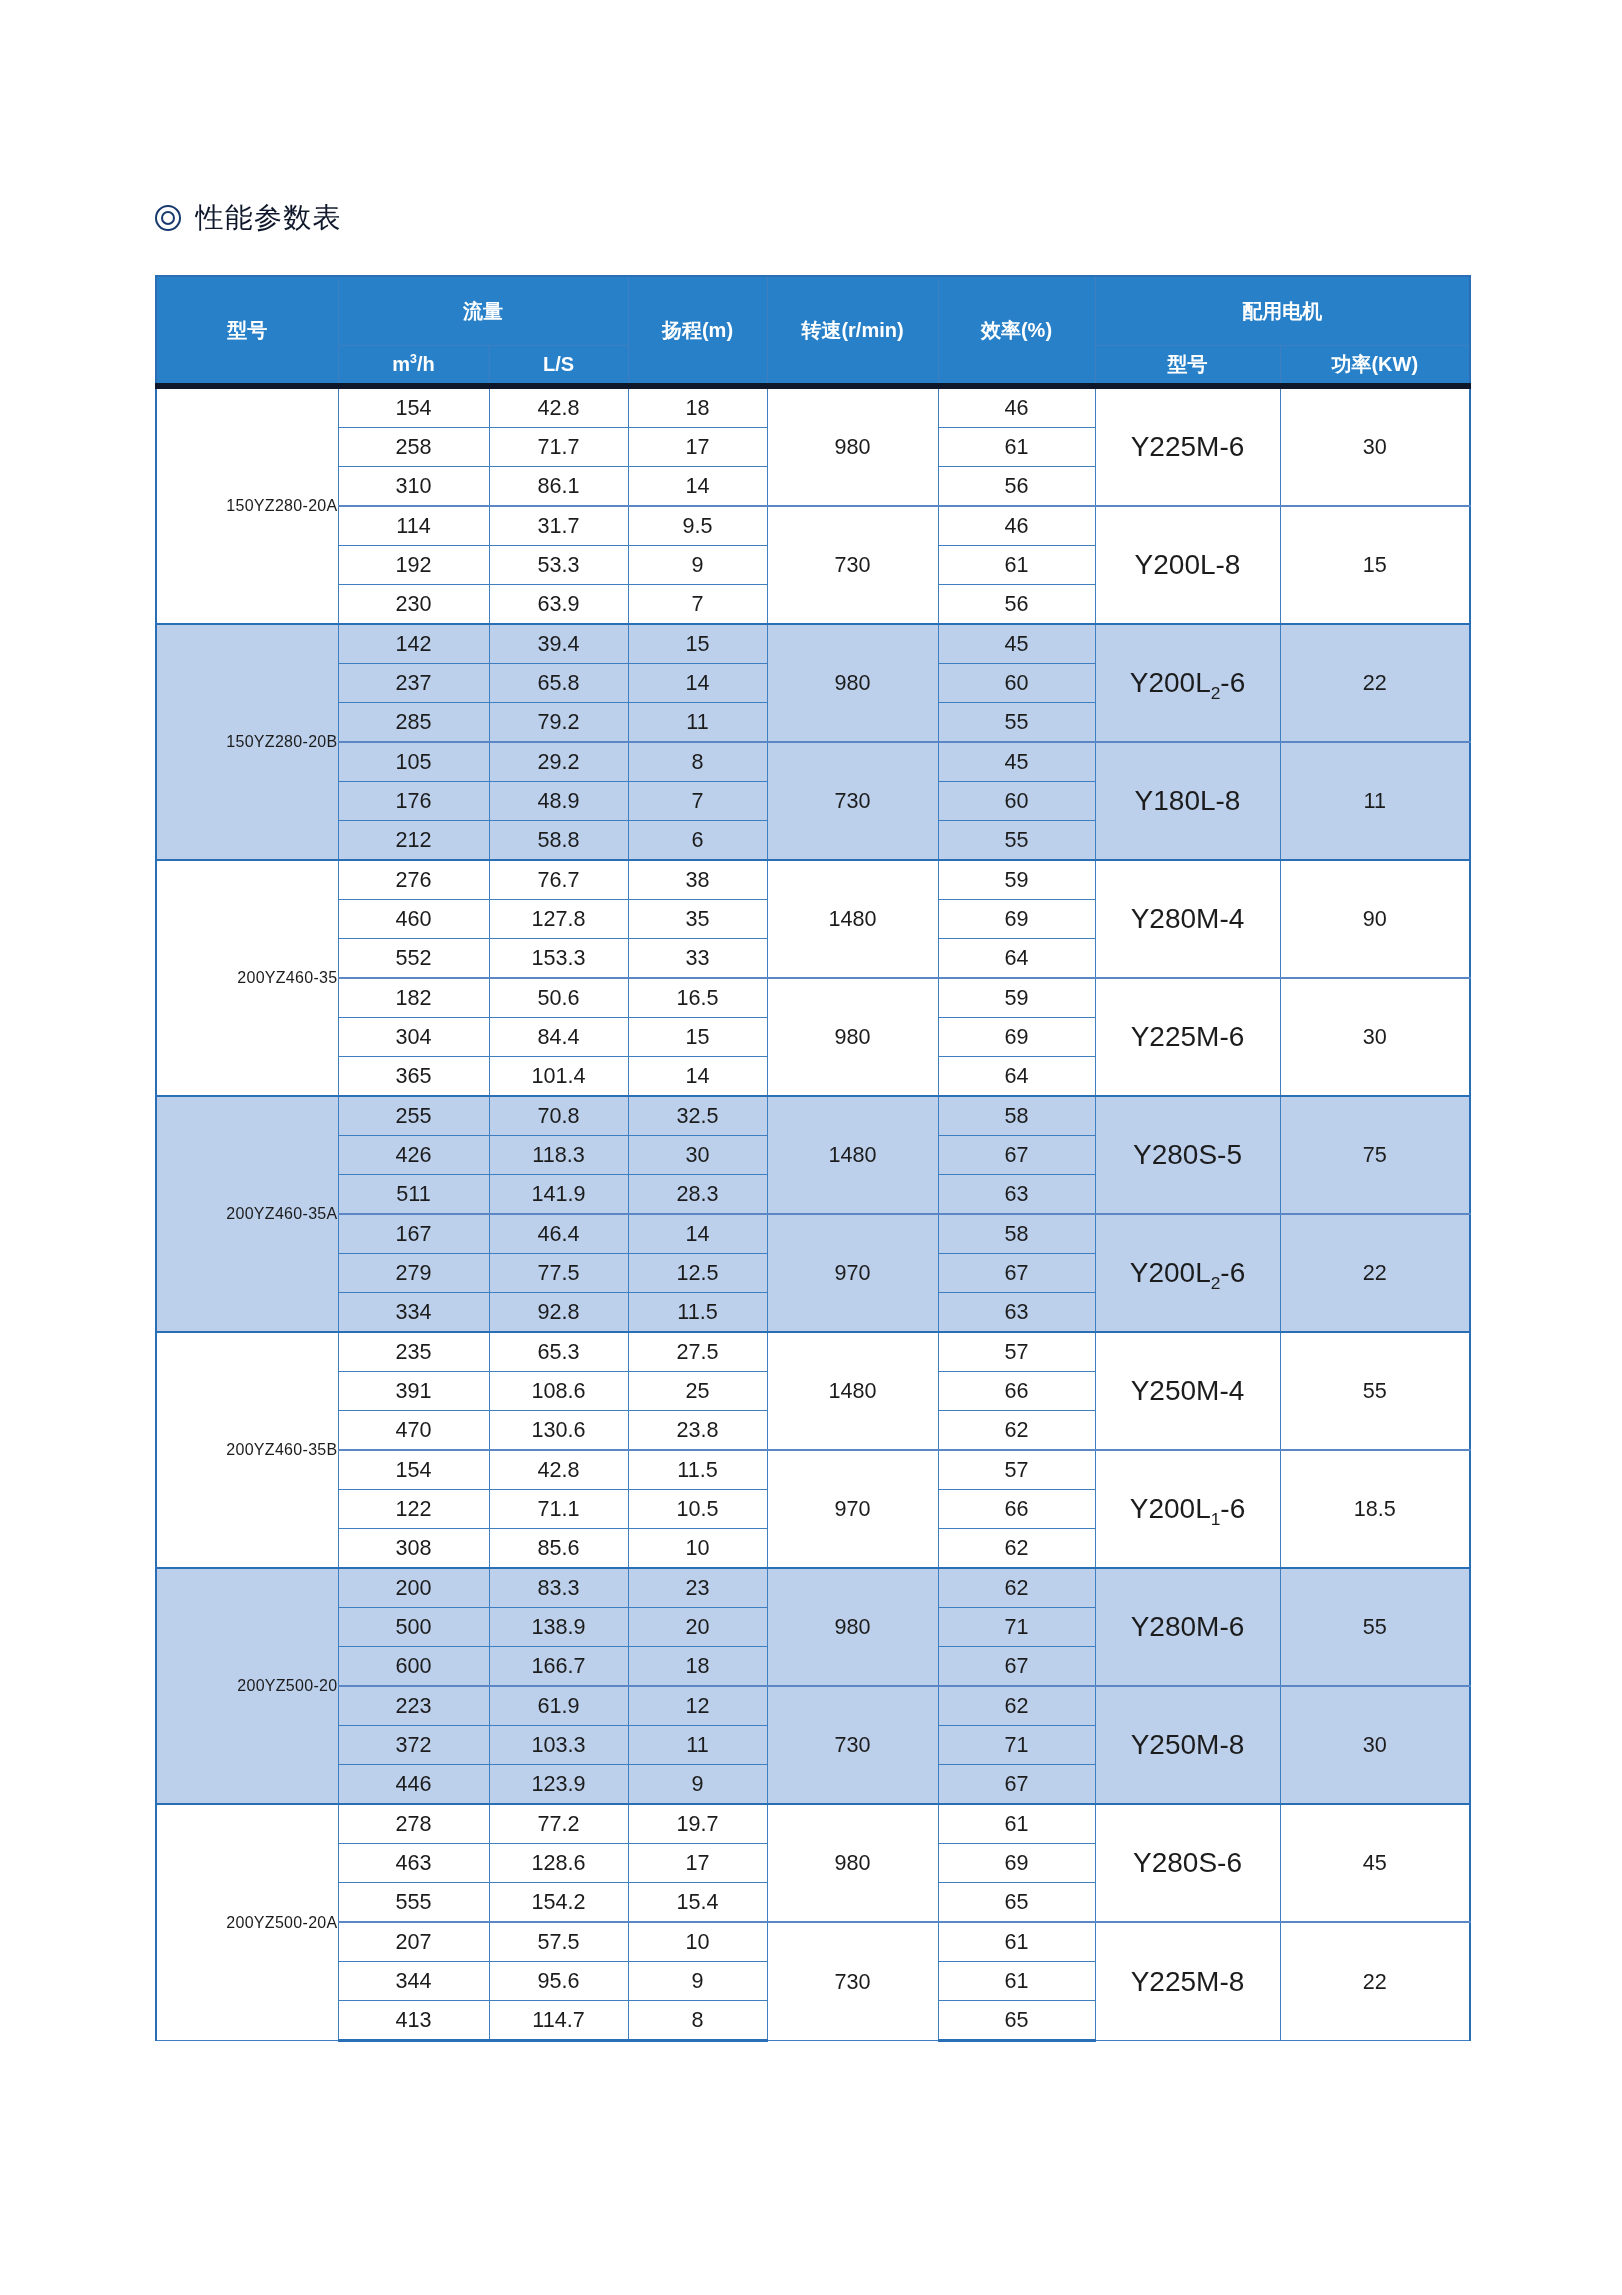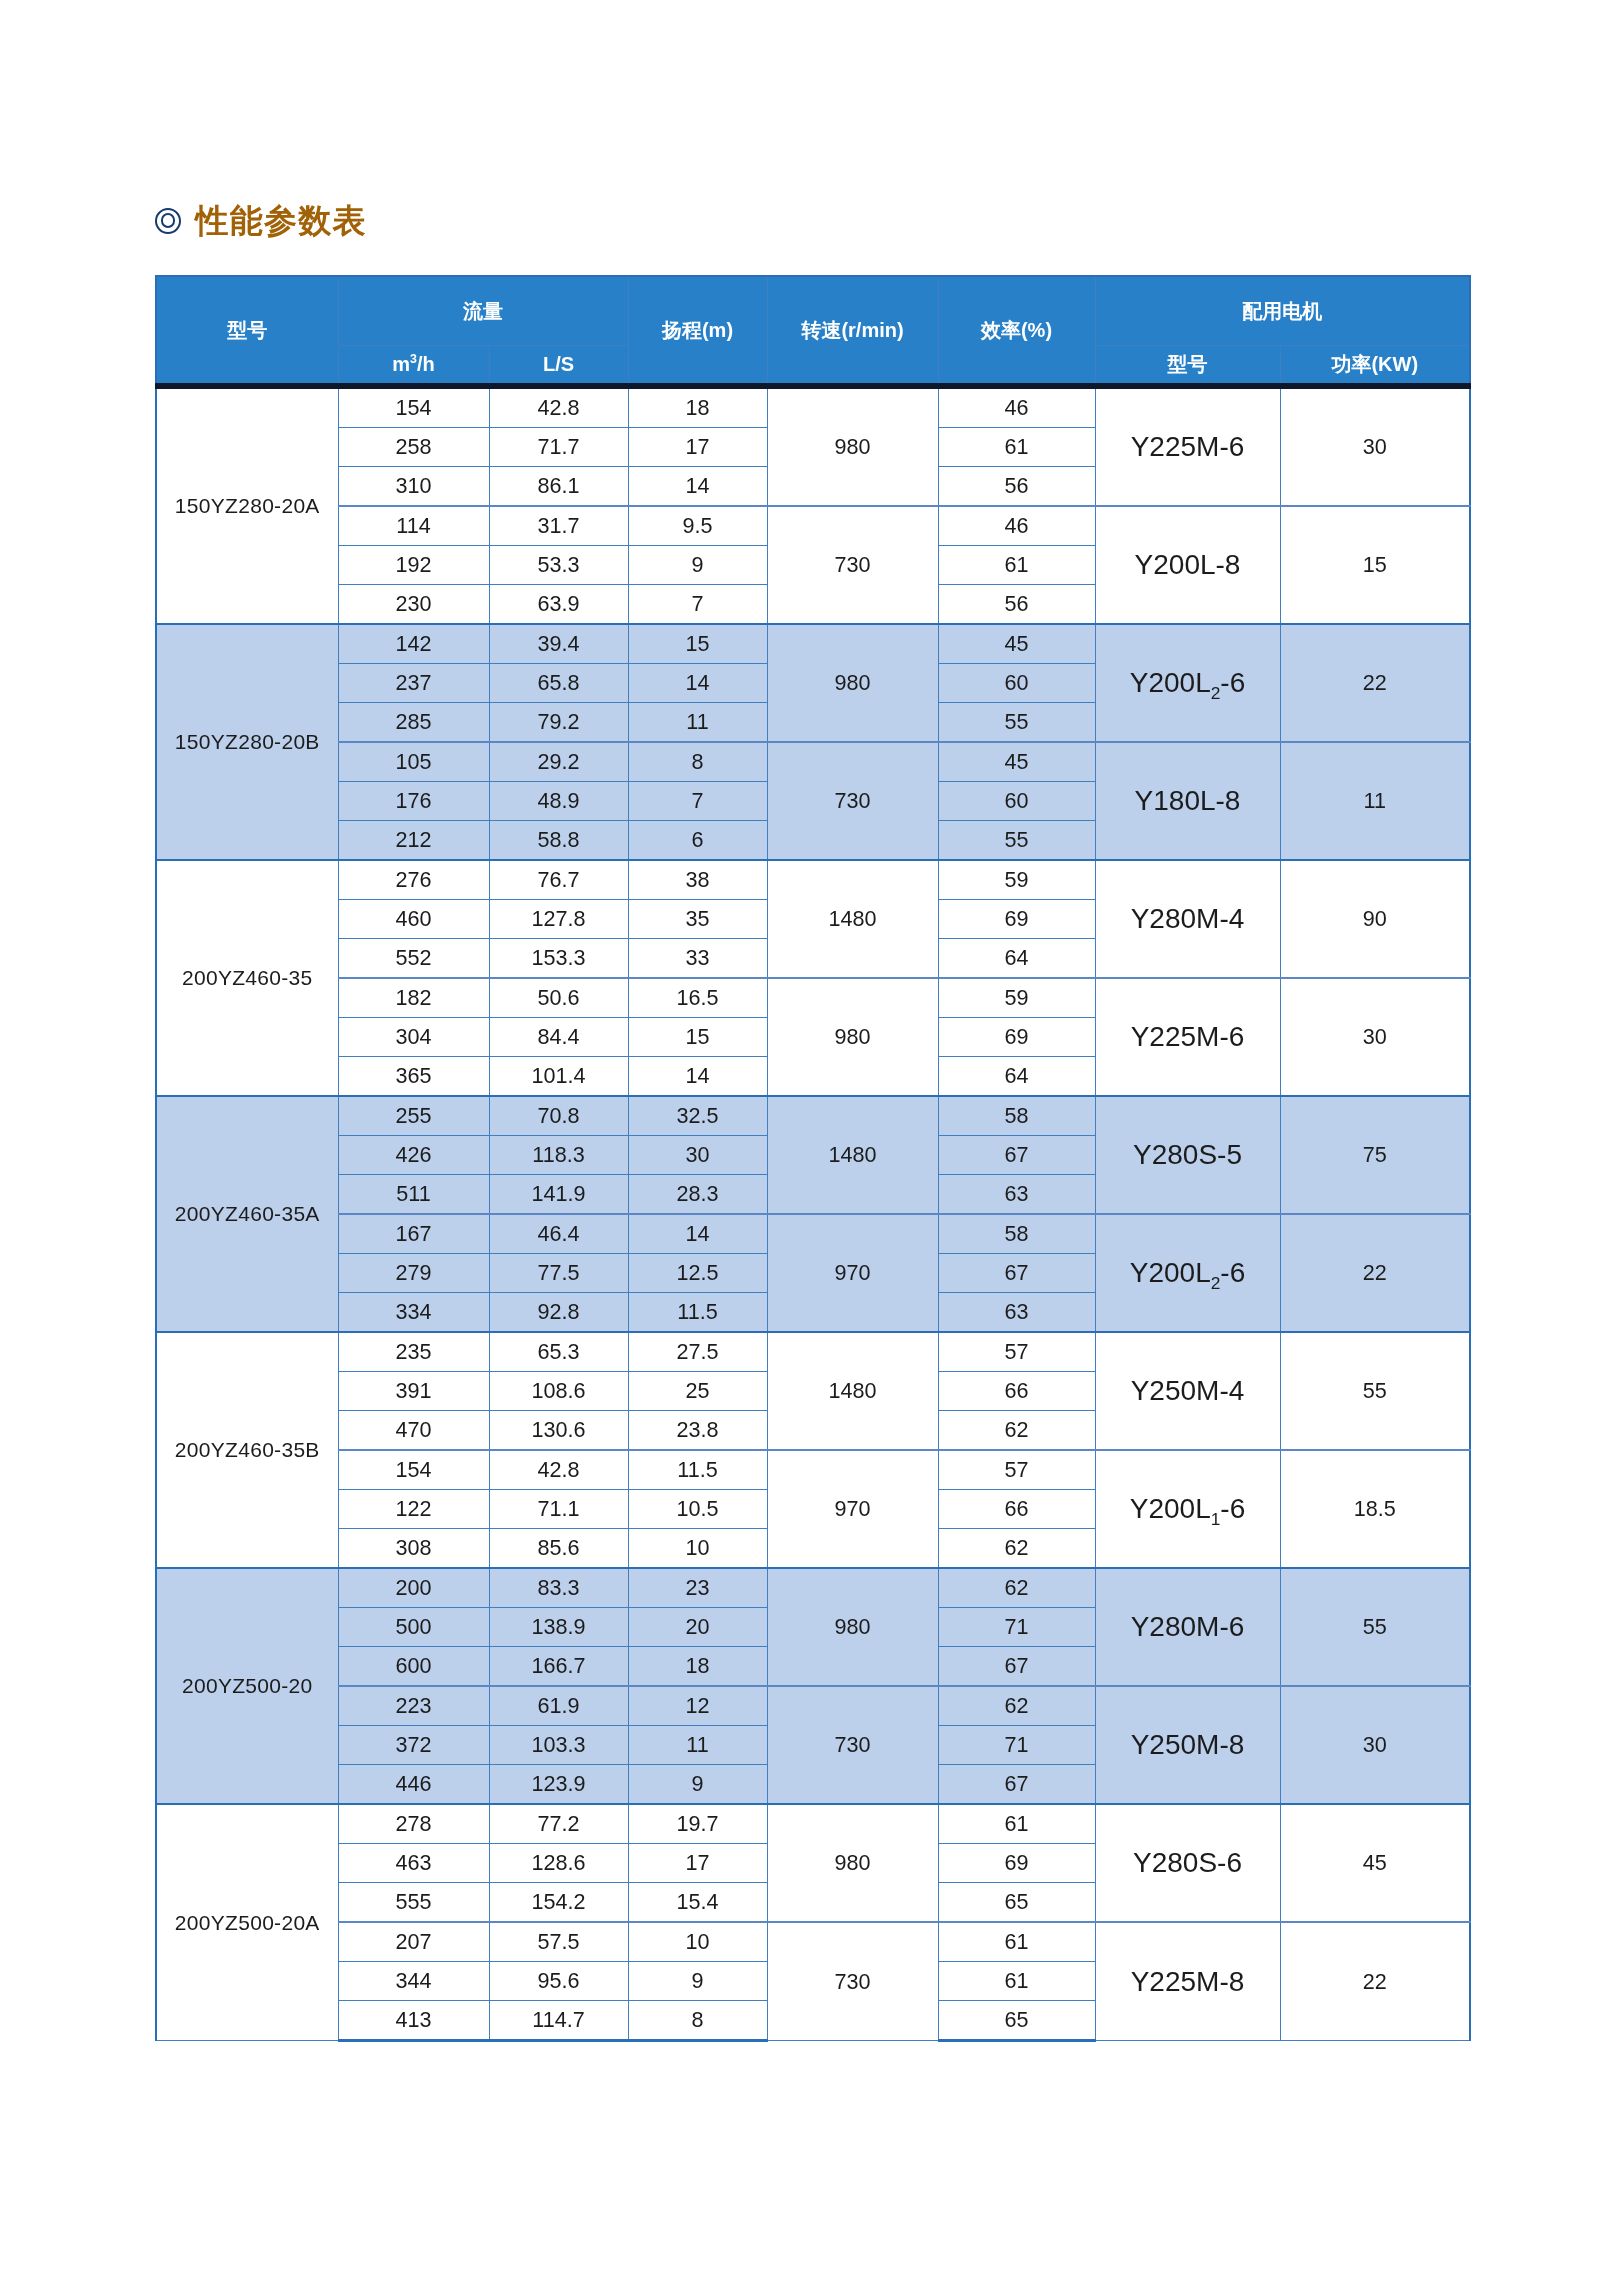--- a/index.html
+++ b/index.html
@@ -44,23 +44,23 @@
     content: "";
     position: absolute;
     left: 3.9px;
     top: 3.9px;
     right: 3.9px;
     bottom: 3.9px;
     border: 2px solid #173a6e;
     border-radius: 50%;
   }
   .section-title-text {
-    font-size: 33px;
-    font-weight: bold;
-    color: #a16207;
+    font-size: 28px;
+    font-weight: normal;
+    color: #0f172a;
     letter-spacing: 1.3px;
     line-height: 1;
   }
 
   
   .table-wrap {
     position: absolute;
     left: 155px;
     top: 275px;
     width: 1313px;
@@ -98,22 +98,23 @@
   sub.sbs { font-size: 0.62em; vertical-align: sub; line-height: 0; }
 
   
   tbody td {
     font-size: 21.6px;
     color: #1c1c1c;
     height: 38px;
     font-weight: normal;
   }
   tbody td.model {
-    font-size: 21px;
+    font-size: 16px;
     letter-spacing: 0.3px;
+    text-align: right;
   }
   tbody td.motor { font-size: 28px; }
 
   
   tbody tr.shaded td { background: #bcd0ec; }
   tbody tr.plain  td { background: #ffffff; }
 
   
   tbody td.grp-sep   { border-bottom: 2.6px solid #5b87c4; }   
   tbody td.block-end { border-bottom: 2.6px solid #2a6fb5; }   

